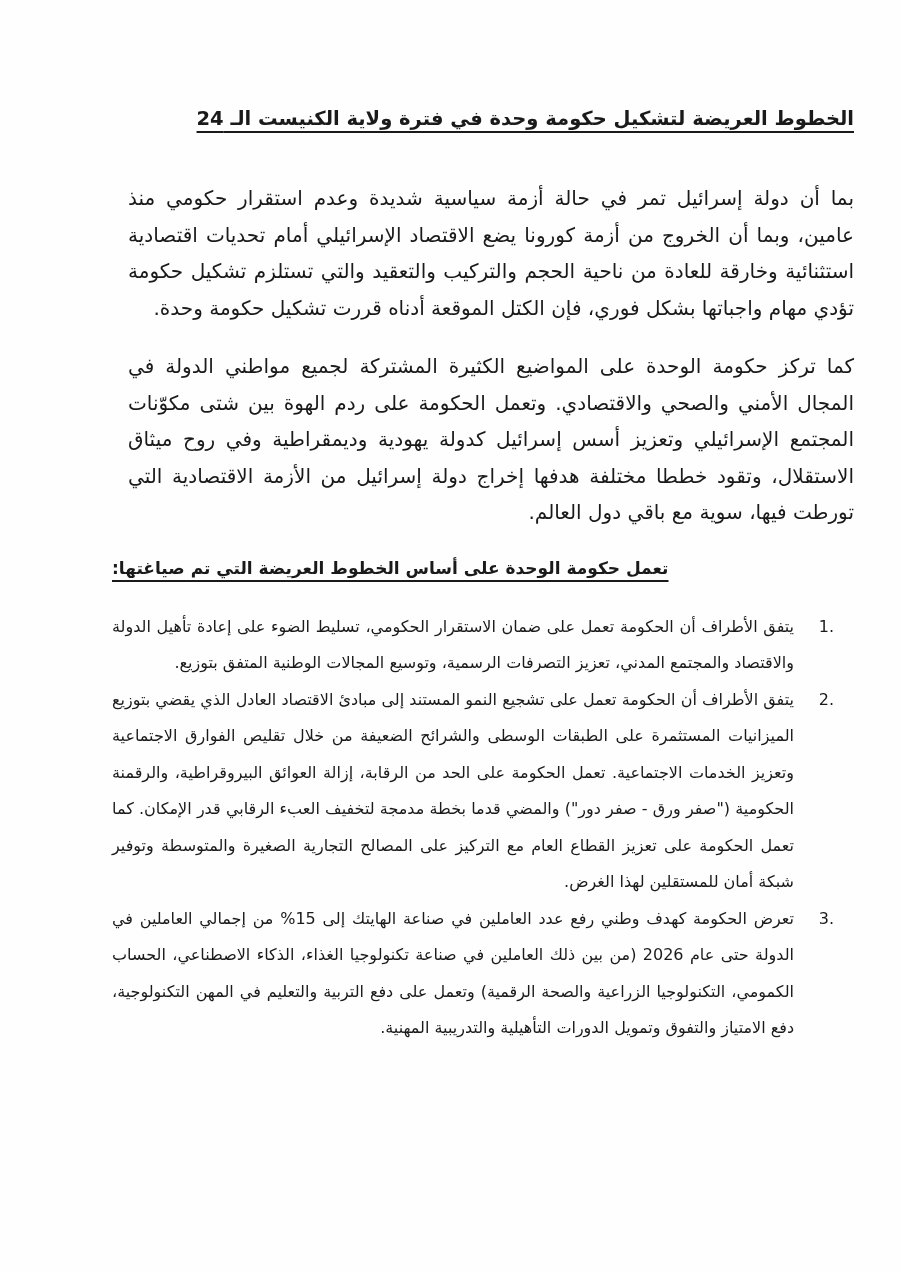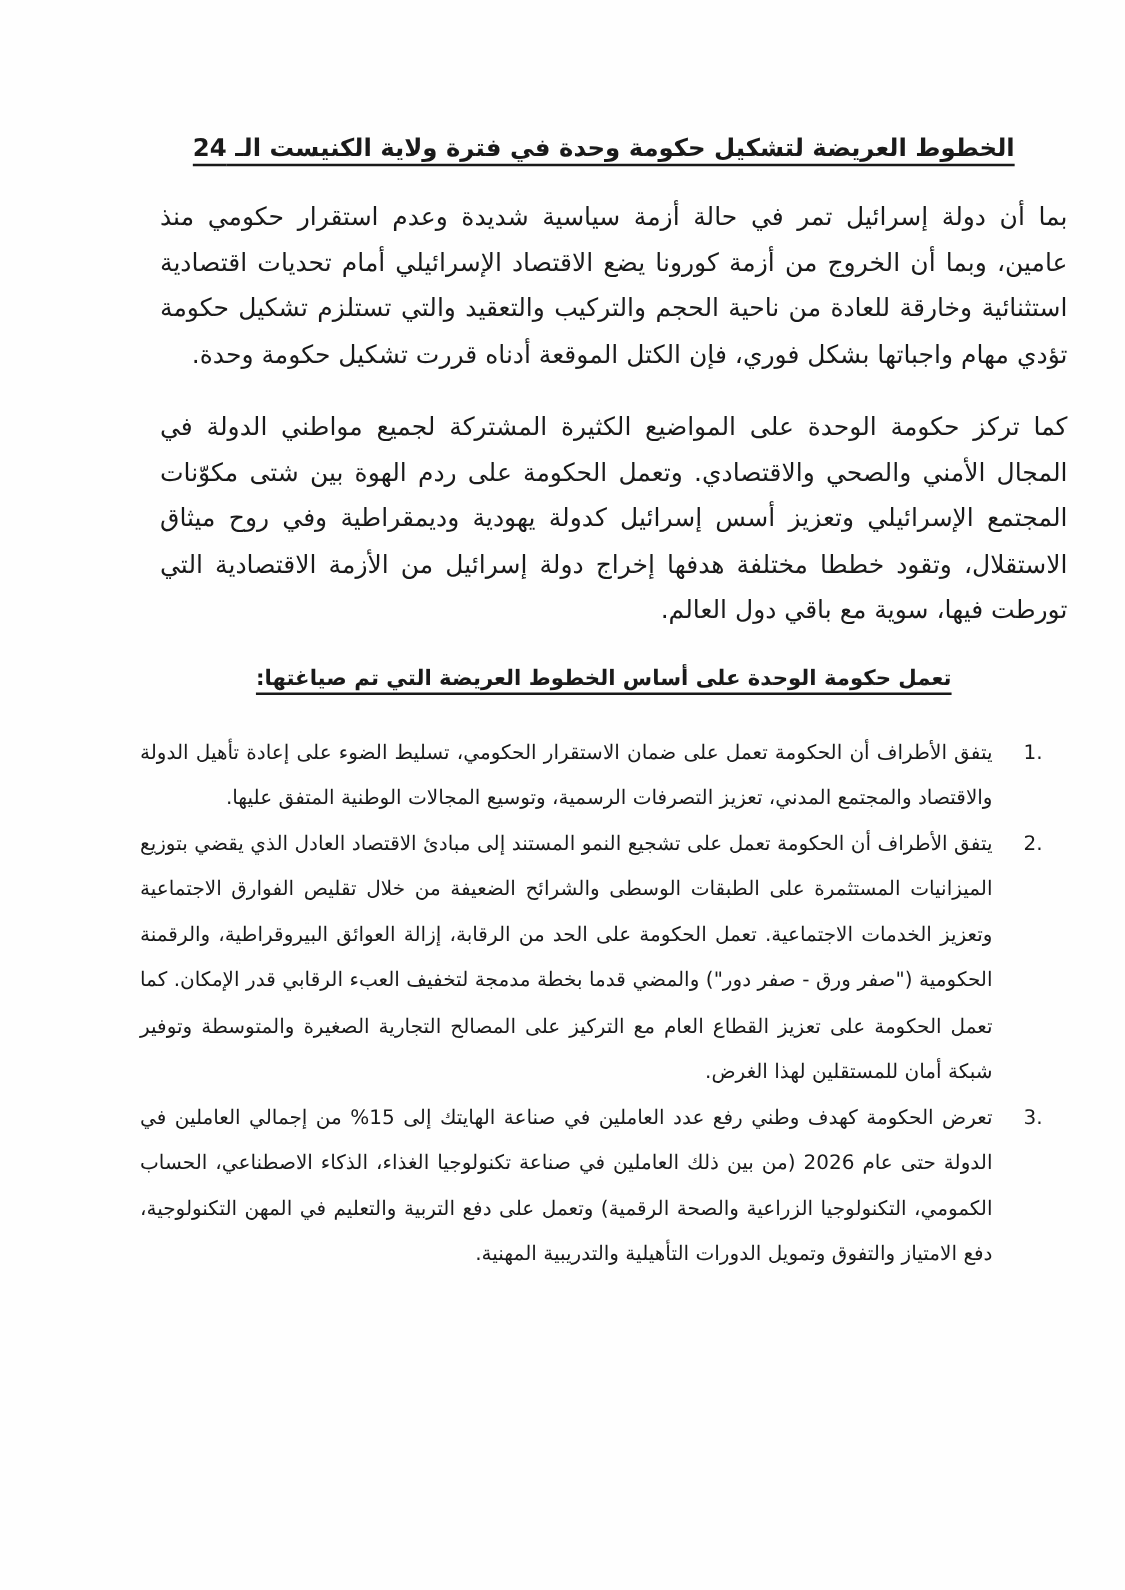--- a/index.html
+++ b/index.html
@@ -16,45 +16,45 @@
     direction: rtl;
     box-sizing: border-box;
     width: 900px;
     height: 1272px;
     padding: 104px 46px 0 112px;
     font-family: "DejaVu Sans", sans-serif;
     color: #1a1a1a;
     background: #fefefe;
   }
   .title {
-    margin: 0 0 21px 0;
+    margin: 0 0 46px 0;
     font-size: 19.5px;
     font-weight: bold;
     line-height: 30px;
     text-decoration: underline;
     text-decoration-thickness: 1.5px;
     text-underline-offset: 6px;
-    text-align: center;
+    text-align: right;
   }
   .para {
     margin: 0 0 22px 16px;
     font-size: 20px;
     line-height: 36.5px;
     text-align: justify;
     text-justify: inter-word;
   }
   .subheading {
     margin: 14px 0 26px 0;
     font-size: 17px;
     font-weight: bold;
     line-height: 30px;
     text-decoration: underline;
     text-decoration-thickness: 1.5px;
     text-underline-offset: 6px;
-    text-align: center;
+    text-align: left;
   }
   .numbered-list {
     margin: 0 20px 0 0;
   }
   .list-item {
     display: flex;
     direction: rtl;
     margin: 0;
   }
   .list-item .num {
@@ -83,21 +83,21 @@
 
 
   <p class="para">كما تركز حكومة الوحدة على المواضيع الكثيرة المشتركة لجميع مواطني الدولة في المجال الأمني والصحي والاقتصادي. وتعمل الحكومة على ردم الهوة بين شتى مكوّنات المجتمع الإسرائيلي وتعزيز أسس إسرائيل كدولة يهودية وديمقراطية وفي روح ميثاق الاستقلال، وتقود خططا مختلفة هدفها إخراج دولة إسرائيل من الأزمة الاقتصادية التي تورطت فيها، سوية مع باقي دول العالم.</p>
 
   <h2 class="subheading">تعمل حكومة الوحدة على أساس الخطوط العريضة التي تم صياغتها:</h2>
 
   <div class="numbered-list">
 
     <div class="list-item">
       <span class="num">1.</span>
-      <div class="item-text">يتفق الأطراف أن الحكومة تعمل على ضمان الاستقرار الحكومي، تسليط الضوء على إعادة تأهيل الدولة والاقتصاد والمجتمع المدني، تعزيز التصرفات الرسمية، وتوسيع المجالات الوطنية المتفق عليها.</div>
+      <div class="item-text">يتفق الأطراف أن الحكومة تعمل على ضمان الاستقرار الحكومي، تسليط الضوء على إعادة تأهيل الدولة والاقتصاد والمجتمع المدني، تعزيز التصرفات الرسمية، وتوسيع المجالات الوطنية المتفق بتوزيع.</div>
     </div>
 
     <div class="list-item">
       <span class="num">2.</span>
       <div class="item-text">يتفق الأطراف أن الحكومة تعمل على تشجيع النمو المستند إلى مبادئ الاقتصاد العادل الذي يقضي بتوزيع الميزانيات المستثمرة على الطبقات الوسطى والشرائح الضعيفة من خلال تقليص الفوارق الاجتماعية وتعزيز الخدمات الاجتماعية. تعمل الحكومة على الحد من الرقابة، إزالة العوائق البيروقراطية، والرقمنة الحكومية ("صفر ورق - صفر دور") والمضي قدما بخطة مدمجة لتخفيف العبء الرقابي قدر الإمكان. كما تعمل الحكومة على تعزيز القطاع العام مع التركيز على المصالح التجارية الصغيرة والمتوسطة وتوفير شبكة أمان للمستقلين لهذا الغرض.</div>
     </div>
 
     <div class="list-item">
       <span class="num">3.</span>
       <div class="item-text">تعرض الحكومة كهدف وطني رفع عدد العاملين في صناعة الهايتك إلى 15% من إجمالي العاملين في الدولة حتى عام 2026 (من بين ذلك العاملين في صناعة تكنولوجيا الغذاء، الذكاء الاصطناعي، الحساب الكمومي، التكنولوجيا الزراعية والصحة الرقمية) وتعمل على دفع التربية والتعليم في المهن التكنولوجية، دفع الامتياز والتفوق وتمويل الدورات التأهيلية والتدريبية المهنية.</div>

